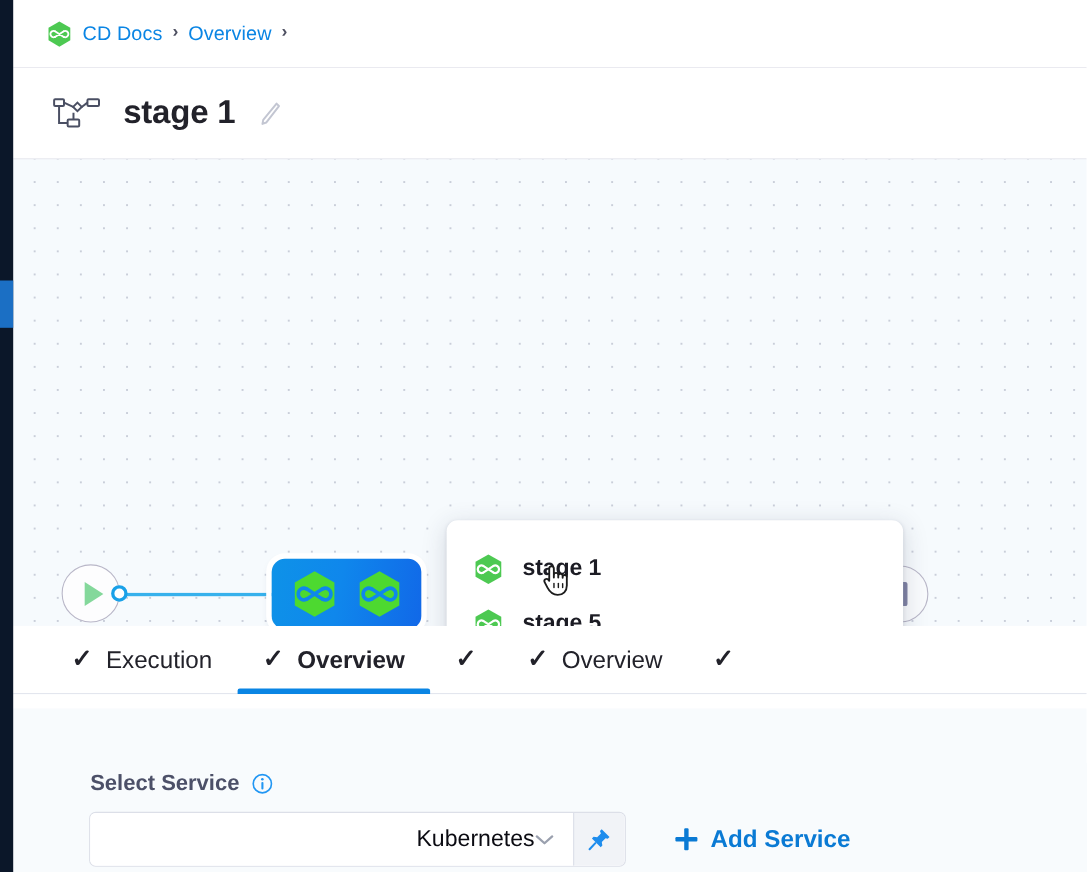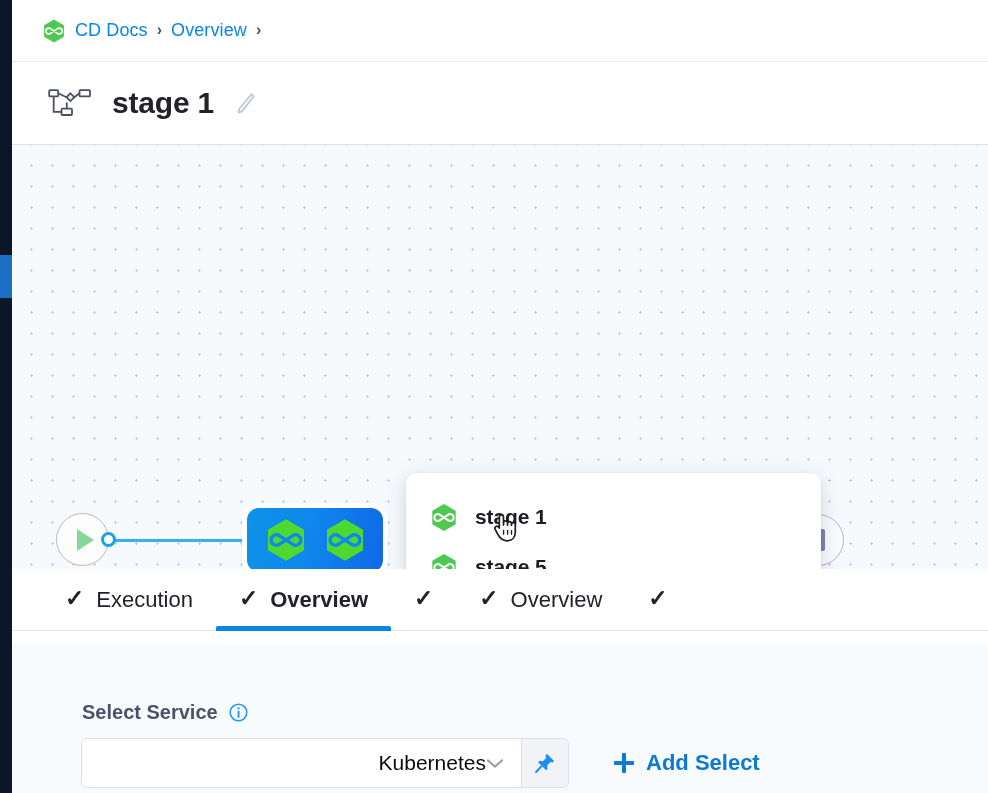--- a/index.html
+++ b/index.html
@@ -418,18 +418,18 @@
           <svg viewBox="0 0 22 22">
             <g fill="#1f8ded">
               <path d="M13.0 1.9 l7.1 7.1 l-1.6 1.6 l-2.0 -0.6 l-3.4 3.4 l0.5 3.3 l-1.5 1.5 l-8.0 -8.0 l1.5 -1.5 l3.3 0.5 l3.4 -3.4 l-0.9 -2.3 Z"></path>
               <path d="M7.2 14.5 L2.0 20.0" stroke="#1f8ded" stroke-width="1.9" stroke-linecap="round" fill="none"></path>
             </g>
           </svg>
         </div>
       </div>
       <div class="add-service-btn">
         <span class="plus-glyph"></span>
-        <span>Add Select</span>
+        <span>Add Service</span>
       </div>
     </div>
   </div>
 
 </div>
 
 </body></html>

